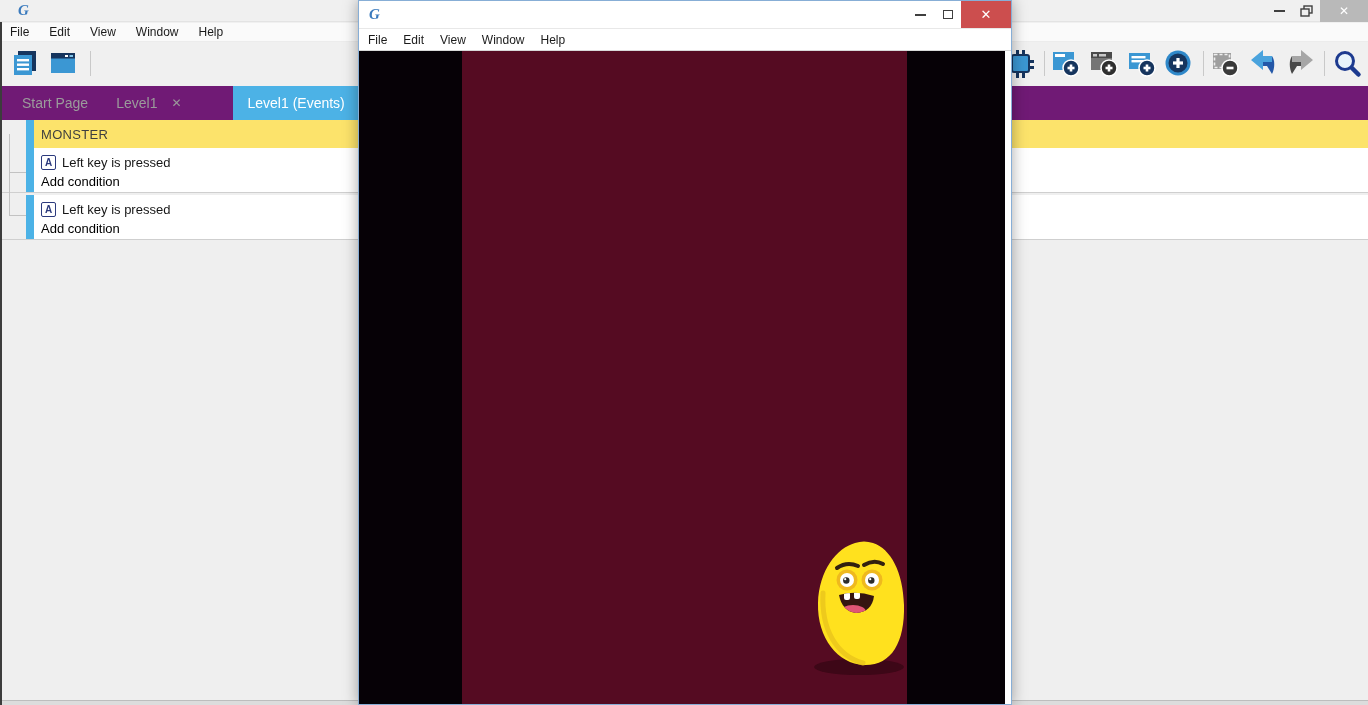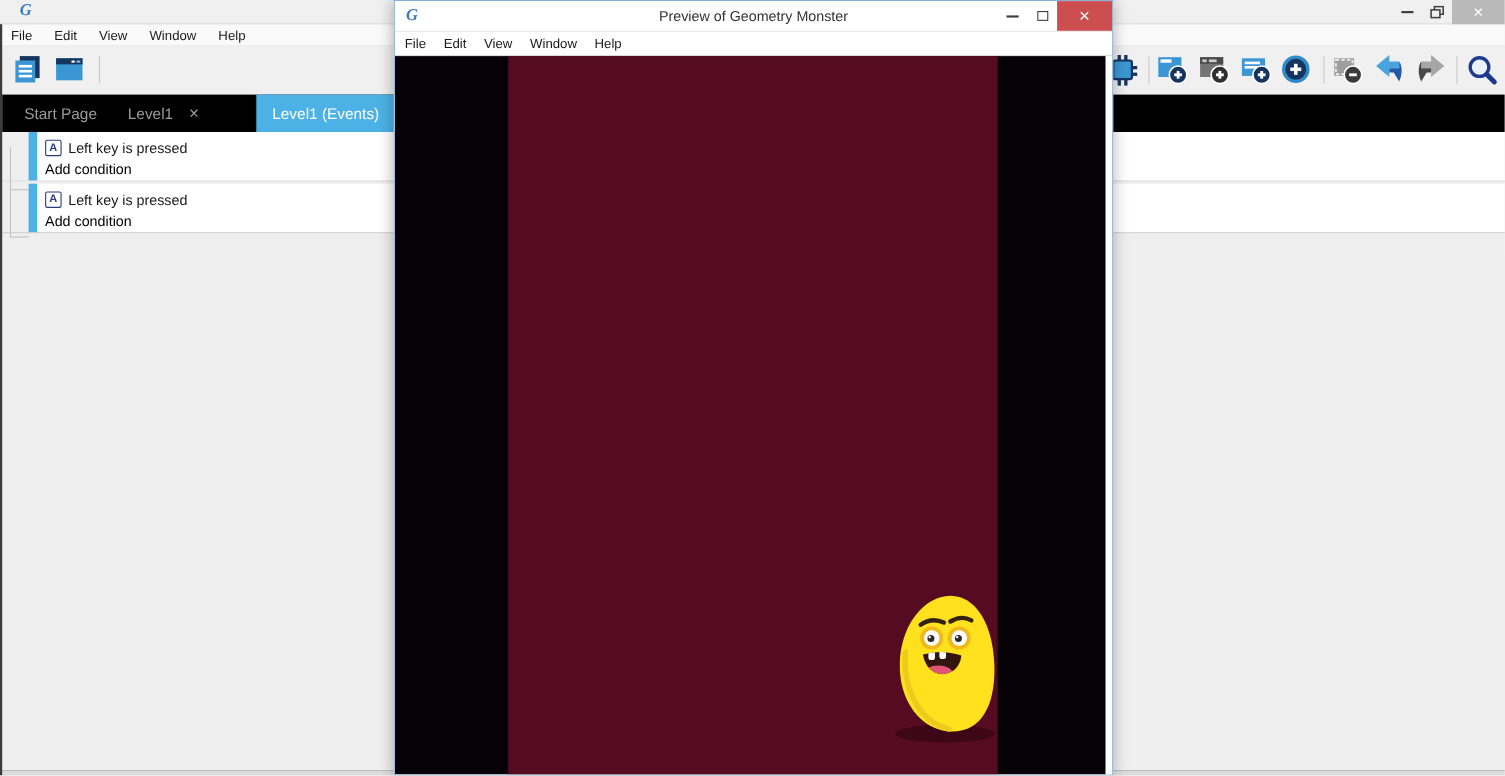--- a/index.html
+++ b/index.html
@@ -23,21 +23,21 @@
 
   .mw-menubar { position:absolute; top:23px; left:2px; right:0; height:19px; background:#fafafa;
                 border-bottom:1px solid #ececec; display:flex; align-items:center; padding-left:8px; }
   .menu-item { font-size:12px; color:#1a1a1a; padding:0 10px; }
   .menu-item:first-child { padding-left:0; }
 
   .mw-toolbar { position:absolute; top:42px; left:2px; right:0; height:44px; background:#f0f0f0; }
   .tool-icon { position:absolute; top:6px; width:30px; height:30px; }
   .vsep { position:absolute; top:9px; width:1px; height:25px; background:#c9c9c9; }
 
-  .tabbar { position:absolute; top:86px; left:2px; right:0; height:34px; background:#000000;
+  .tabbar { position:absolute; top:86px; left:2px; right:0; height:34px; background:#701a75;
             display:flex; align-items:stretch; padding-left:6px; }
   .tab { display:flex; align-items:center; font-size:14px; color:#9b9b9b; padding:0 14px; }
   .tab .tab-close { margin-left:14px; font-size:12px; color:#9b9b9b; }
   .tab.active { background:#4cb2e6; color:#fff;margin-left:38px; }
   .tab.active .tab-close { color:#fff; }
 
   
   .events-panel { position:absolute; top:120px; left:2px; right:0; bottom:5px; background:#efefef; }
   .ev-row { display:flex; }
   .row-margin { width:24px; background:#efefef; }
@@ -197,20 +197,25 @@
       <span>Level1</span>
       <span class="tab-close">✕</span>
     </div>
     <div class="tab active">
       <span>Level1 (Events)</span>
       <span class="tab-close">✕</span>
     </div>
   </div>
 
   <div class="events-panel">
+    <div class="ev-row group-row">
+      <div class="row-margin"></div>
+      <div class="row-bar"></div>
+      <div class="group-content">MONSTER</div>
+    </div>
 
     <div class="ev-row event-block">
       <div class="row-margin"></div>
       <div class="row-bar"></div>
       <div class="event-lines">
         <div class="cond-line">
           <span class="key-badge">A</span>
           <span>Left key is pressed</span>
         </div>
         <div class="add-line">Add condition</div>
@@ -234,21 +239,20 @@
     <div class="tree-line" style="left:7px; top:52px; width:17px; height:1px;"></div>
     <div class="tree-line" style="left:7px; top:95px; width:17px; height:1px;"></div>
   </div>
 
   <div class="bottom-edge"></div>
   <div class="left-edge"></div>
 </div>
 
 <div class="preview-window">
   <div class="pw-titlebar">
-    <span class="pw-title">Preview of Geometry Monster</span>
     <span class="gd-logo pw-logo">G</span>
     <div class="pw-controls">
       <div class="cap-btn">
           <div class="min-bar"></div>
         </div>
       <div class="cap-btn">
           <div class="max-box"></div>
         </div>
       <div class="pw-close">
           <span>✕</span>

